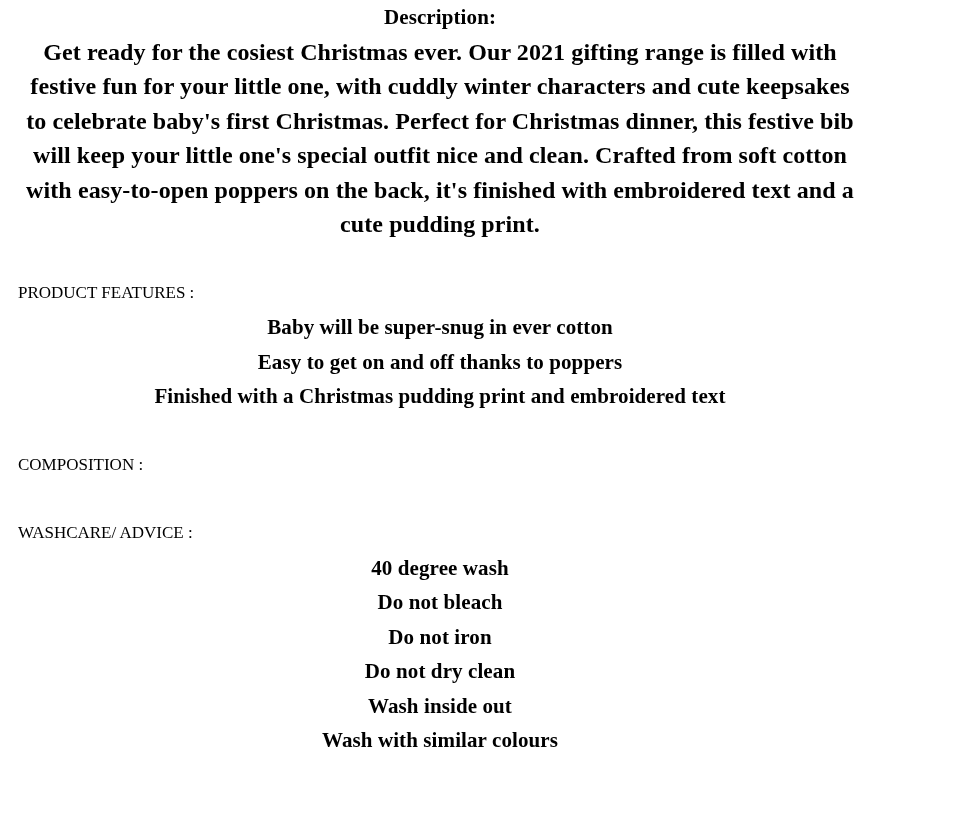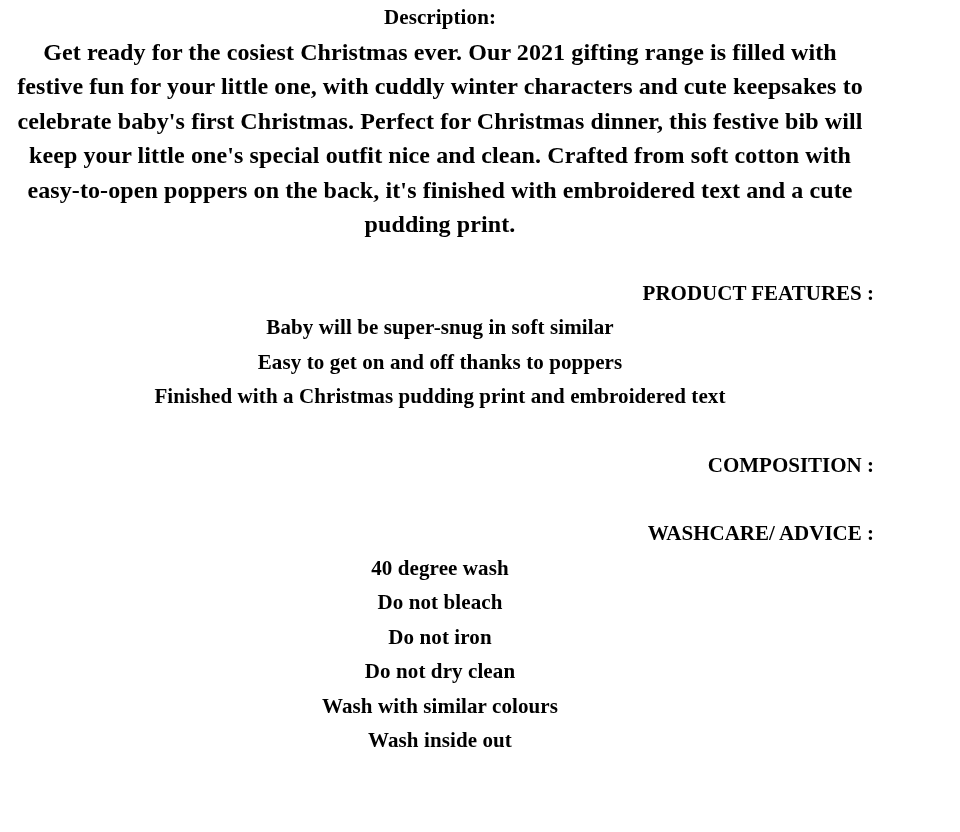--- a/index.html
+++ b/index.html
@@ -10,70 +10,70 @@
   body {
     width: 960px;
     height: 832px;
     font-family: "Liberation Serif", "DejaVu Serif", serif;
     color: #000000;
     overflow: hidden;
   }
   .page {
     width: 880px;
     box-sizing: border-box;
-    padding: 0 6px;
+    padding: 0 18px;
   }
   .line {
     text-align: center;
     font-weight: bold;
     font-size: 21px;
     line-height: 34.5px;
     letter-spacing: 0.1px;
   }
   .para {
     text-align: center;
     font-weight: bold;
     font-size: 24px;
     line-height: 34.5px;
     letter-spacing: 0.1px;
     padding: 0 8px;
   }
   .spacer {
     height: 34px;
   }
   .heading {
-    text-align: right;
-    font-weight: bold;
-    font-size: 21px;
+    text-align: left;
+    font-weight: normal;
+    font-size: 17px;
     line-height: 34.5px;
   }
 </style>
 </head>
 <body>
 
 <div class="page">
 
   <div class="line">Description:</div>
 
   <div class="para">Get ready for the cosiest Christmas ever. Our 2021 gifting range is filled with festive fun for your little one, with cuddly winter characters and cute keepsakes to celebrate baby's first Christmas. Perfect for Christmas dinner, this festive bib will keep your little one's special outfit nice and clean. Crafted from soft cotton with easy-to-open poppers on the back, it's finished with embroidered text and a cute pudding print.</div>
 
   <div class="spacer"></div>
 
   <div class="heading">PRODUCT FEATURES :</div>
-  <div class="line">Baby will be super-snug in soft similar</div>
+  <div class="line">Baby will be super-snug in ever cotton</div>
   <div class="line">Easy to get on and off thanks to poppers</div>
   <div class="line">Finished with a Christmas pudding print and embroidered text</div>
 
   <div class="spacer"></div>
 
   <div class="heading">COMPOSITION :</div>
 
   <div class="spacer"></div>
 
   <div class="heading">WASHCARE/ ADVICE :</div>
   <div class="line">40 degree wash</div>
   <div class="line">Do not bleach</div>
   <div class="line">Do not iron</div>
   <div class="line">Do not dry clean</div>
+  <div class="line">Wash inside out</div>
   <div class="line">Wash with similar colours</div>
-  <div class="line">Wash inside out</div>
 
 </div>
 
 </body></html>

